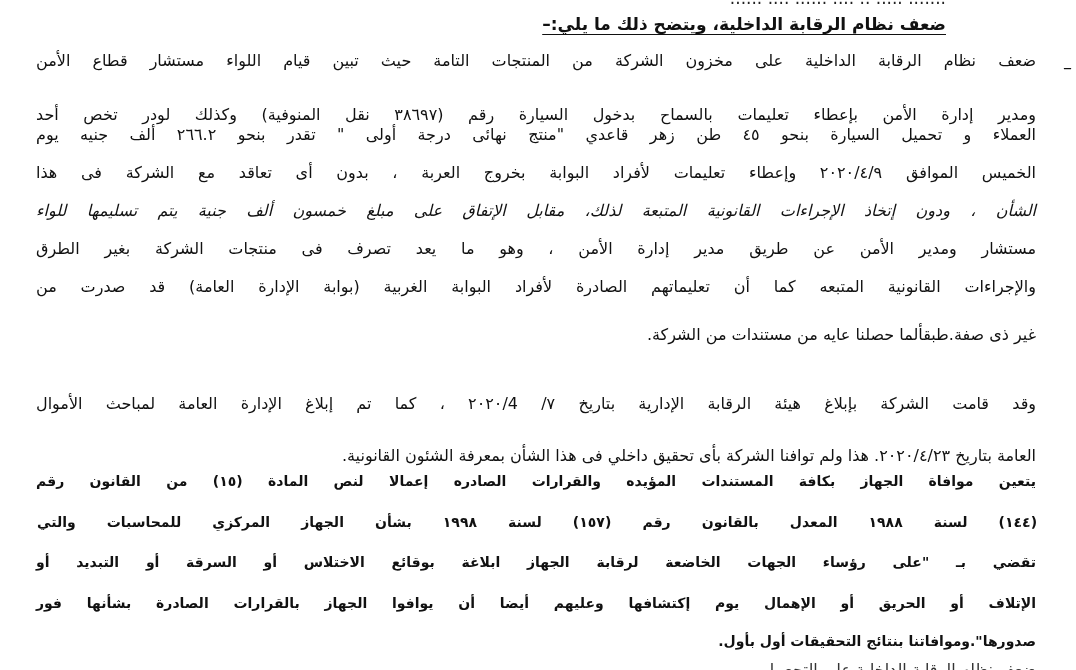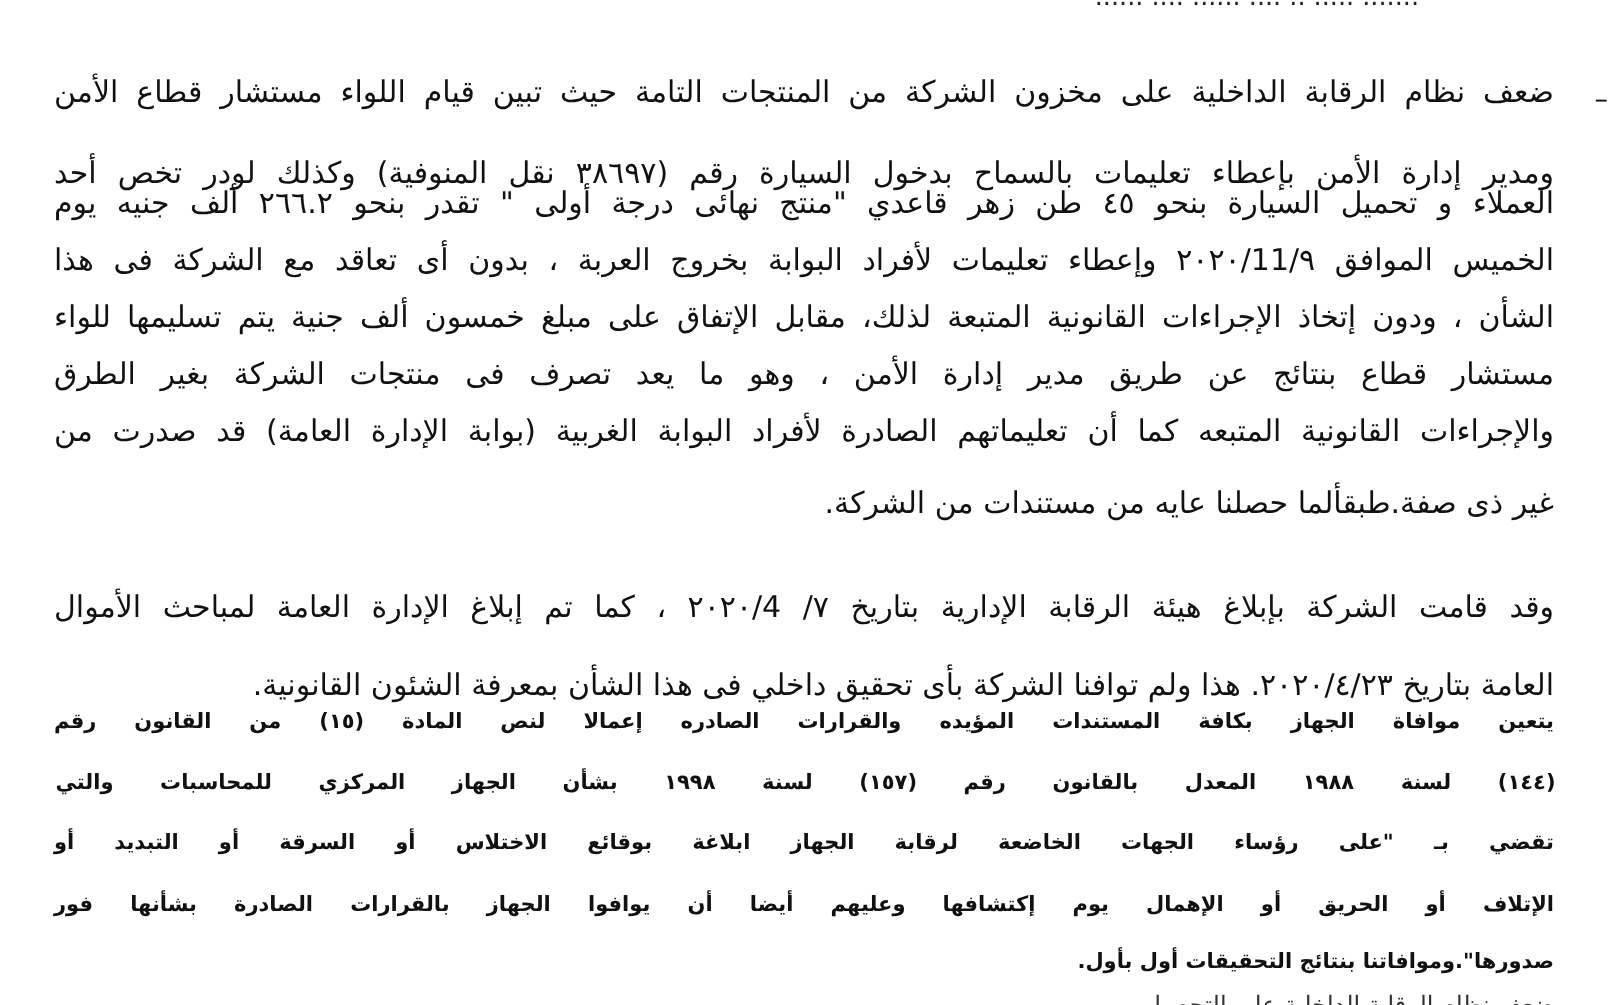--- a/index.html
+++ b/index.html
@@ -39,21 +39,21 @@
       font-size: 17px;
       font-weight: bold;
       text-decoration: underline;
       text-underline-offset: 4px;
       white-space: nowrap;
     }
     .line {
       position: absolute;
       right: 40px;
       white-space: nowrap;
-      font-size: 20px;
+      font-size: 16px;
       line-height: 22px;
       text-align: justify;
       text-align-last: justify;
       width: 800px;
     }
     .line.short { text-align-last: right; }
     .bold { font-weight: bold; font-size: 14px; }
     .bullet {
       position: absolute;
       right: 4px;
@@ -72,30 +72,31 @@
       text-align: right;
       color: #333;
     }
   </style>
 </head>
 <body>
 
 <div class="page">
   <div class="cut-top">....... ..... .. .... ...... .... ......</div>
 
+  <div class="heading">ضعف نظام الرقابة الداخلية، ويتضح ذلك ما يلي:–</div>
 
   <span class="bullet">–</span>
 
   <div>
     <div class="line" style="top:50px; right:40px; width:1000px;">ضعف نظام الرقابة الداخلية على مخزون الشركة من المنتجات التامة حيث تبين قيام اللواء مستشار قطاع الأمن</div>
     <div class="line" style="top:88px; right:40px; width:1000px;margin-top:16px;">ومدير إدارة الأمن بإعطاء تعليمات بالسماح بدخول السيارة رقم (٣٨٦٩٧ نقل المنوفية) وكذلك لودر تخص أحد</div>
     <div class="line" style="top:124px; right:40px; width:1000px;">العملاء و تحميل السيارة بنحو ٤٥ طن زهر قاعدي "منتج نهائى درجة أولى " تقدر بنحو ٢٦٦.٢ ألف جنيه يوم</div>
-    <div class="line" style="top:162px; right:40px; width:1000px;">الخميس الموافق ٢٠٢٠/11/٩ وإعطاء تعليمات لأفراد البوابة بخروج العربة ، بدون أى تعاقد مع الشركة فى هذا</div>
-    <div class="line" style="top:200px; right:40px; width:1000px;">الشأن ، ودون إتخاذ الإجراءات القانونية المتبعة لذلك، مقابل الإتفاق على مبلغ خمسون ألف جنية يتم تسليمها للواء</div>
-    <div class="line" style="top:238px; right:40px; width:1000px;">مستشار قطاع بنتائج عن طريق مدير إدارة الأمن ، وهو ما يعد تصرف فى منتجات الشركة بغير الطرق</div>
+    <div class="line" style="top:162px; right:40px; width:1000px;">الخميس الموافق ٢٠٢٠/٤/٩ وإعطاء تعليمات لأفراد البوابة بخروج العربة ، بدون أى تعاقد مع الشركة فى هذا</div>
+    <div class="line" style="top:200px; right:40px; width:1000px;font-style:italic;">الشأن ، ودون إتخاذ الإجراءات القانونية المتبعة لذلك، مقابل الإتفاق على مبلغ خمسون ألف جنية يتم تسليمها للواء</div>
+    <div class="line" style="top:238px; right:40px; width:1000px;">مستشار ومدير الأمن عن طريق مدير إدارة الأمن ، وهو ما يعد تصرف فى منتجات الشركة بغير الطرق</div>
     <div class="line" style="top:276px; right:40px; width:1000px;">والإجراءات القانونية المتبعه كما أن تعليماتهم الصادرة لأفراد البوابة الغربية (بوابة الإدارة العامة) قد صدرت من</div>
     <div class="line short" style="top:324px; right:40px; width:1000px;">غير ذى صفة.طبقألما حصلنا عايه من مستندات من الشركة.</div>
   </div>
 
 
   <div>
     <div class="line" style="top:393px; right:40px; width:1000px;">وقد قامت الشركة بإبلاغ هيئة الرقابة الإدارية بتاريخ ٧/ ٢٠٢٠/4 ، كما تم إبلاغ الإدارة العامة لمباحث الأموال</div>
     <div class="line short" style="top:445px; right:40px; width:1000px;">العامة بتاريخ ٢٠٢٠/٤/٢٣. هذا ولم توافنا الشركة بأى تحقيق داخلي فى هذا الشأن بمعرفة الشئون القانونية.</div>
   </div>
 

